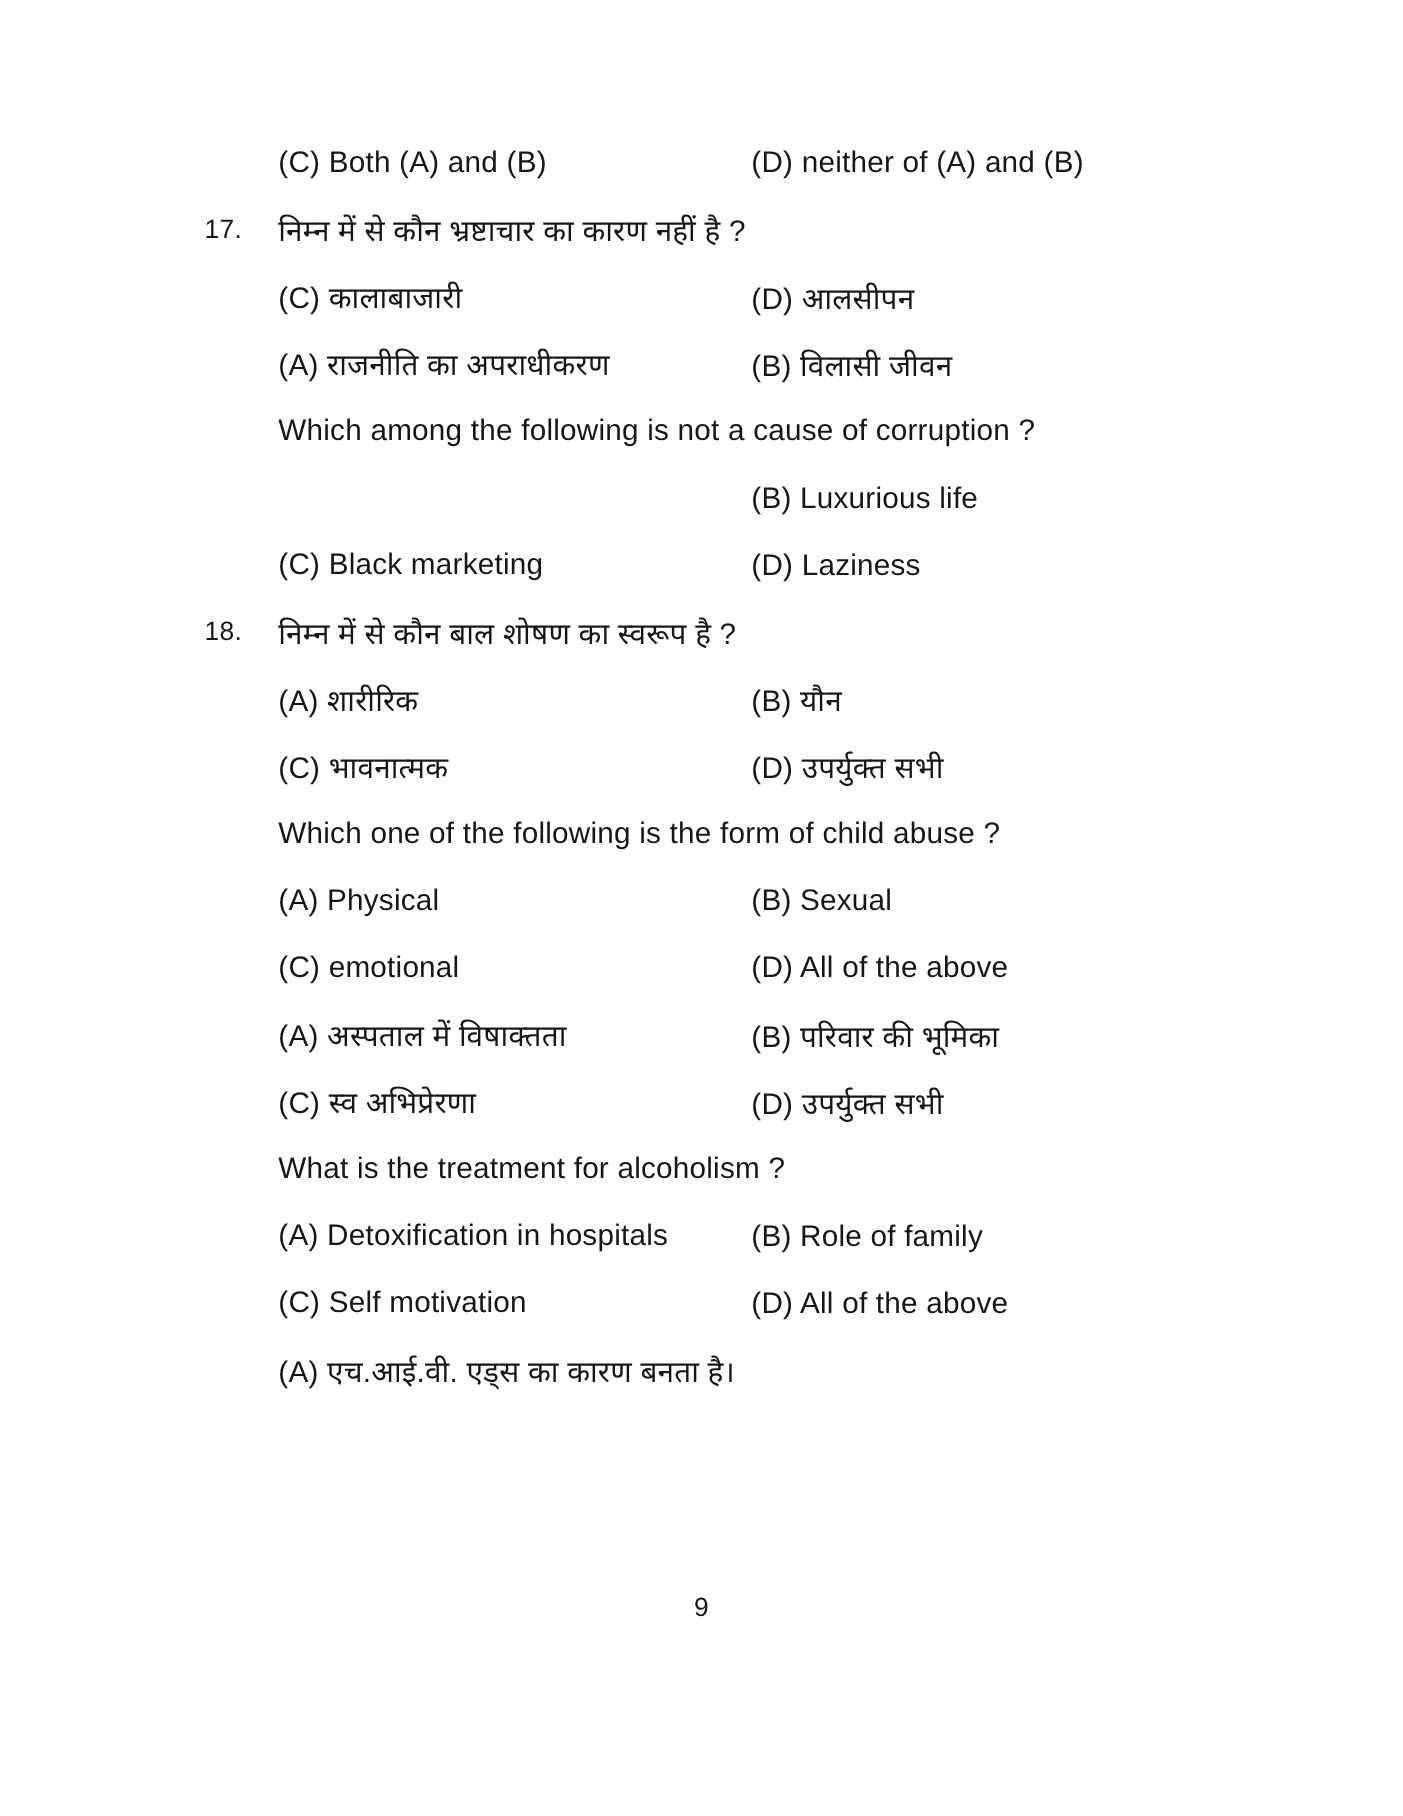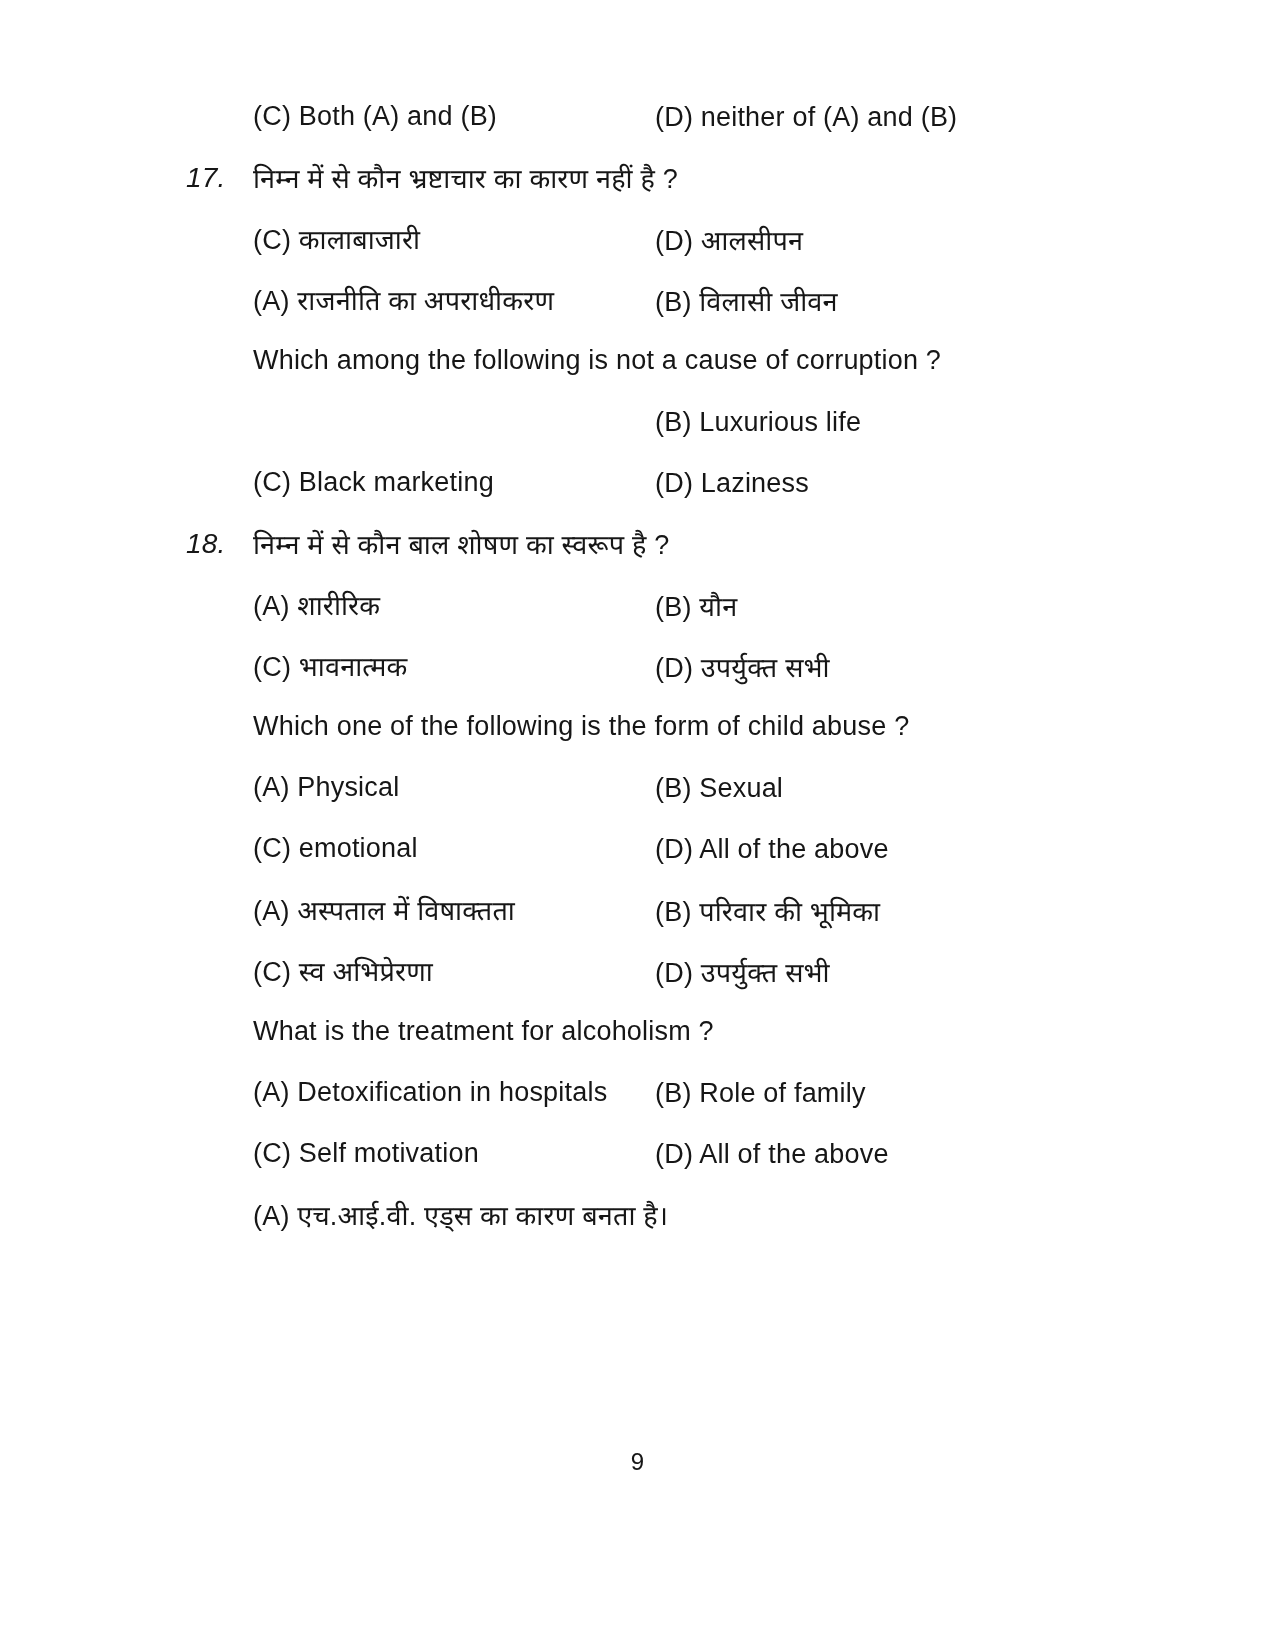--- a/index.html
+++ b/index.html
@@ -10,43 +10,42 @@
   .page {
     position: relative;
     width: 1275px;
     height: 1651px;
     background: #ffffff;
     font-family: "Liberation Sans", sans-serif;
     color: #161616;
     overflow: hidden;
   }
   .content {
-    padding-top: 86px;
+    padding-top: 117px;
   }
   .row {
     position: relative;
     height: 61px;
     padding-left: 253px;
     display: flex;
     align-items: center;
     font-size: 27px;
     letter-spacing: 0.2px;
     white-space: nowrap;
   }
   .qnum {
     position: absolute;
     left: 186px;
     top: 50%;
     transform: translateY(-50%);
-    font-size: 28px;
-    font-style: italic;
+    font-size: 24px;
   }
   .col2 {
     position: absolute;
-    left: 655px;
+    left: 683px;
     top: 50%;
     transform: translateY(-50%);
     text-align: center;
   }
   .page-number {
     position: absolute;
     left: 0;
     right: 0;
     top: 1448px;
     text-align: center;

